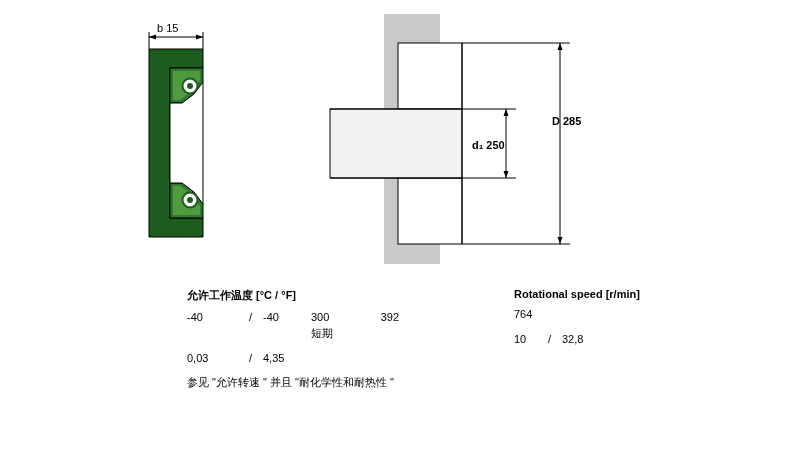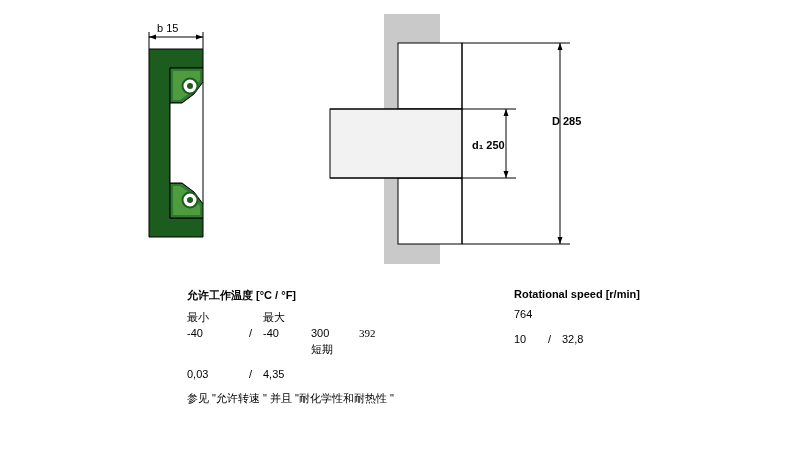--- a/index.html
+++ b/index.html
@@ -50,21 +50,21 @@
   }
   .row {
     display: flex;
     font-size: 11px;
     line-height: 16px;
     white-space: nowrap;
   }
   .c1 { width: 62px; }
   .c2 { width: 14px; text-align: left; }
   .c3 { width: 70px; }
-  .c4 { width: 40px; text-align: left; font-family: Liberation Serif, serif; }
+  .c4 { width: 40px; text-align: right; }
   .note {
     font-size: 11px;
     line-height: 15px;
     white-space: nowrap;
   }
   .sep { height: 9px; }
   svg { display: block; overflow: visible; }
 </style>
 </head>
 <body>
@@ -150,26 +150,20 @@
         <line x1="142" y1="35" x2="250" y2="35"></line>
         <line x1="142" y1="236" x2="250" y2="236"></line>
       </g>
     </svg>
   </div>
 
   <div class="data-block" style="left:141px; top:288px; width:330px;margin-left:46px;">
 
     <div class="dl-title">允许工作温度 [°C / °F]</div>
 
-    <div class="row">
-      <div class="c1">最小</div>
-      <div class="c2"></div>
-      <div class="c3">最大</div>
-      <div class="c4"></div>
-    </div>
 
     <div class="row">
       <div class="c1">-40</div>
       <div class="c2">/</div>
       <div class="c1" style="width:48px">-40</div>
       <div class="c3" style="width:48px">300</div>
       <div class="c4">392</div>
     </div>
 
     <div class="row">

